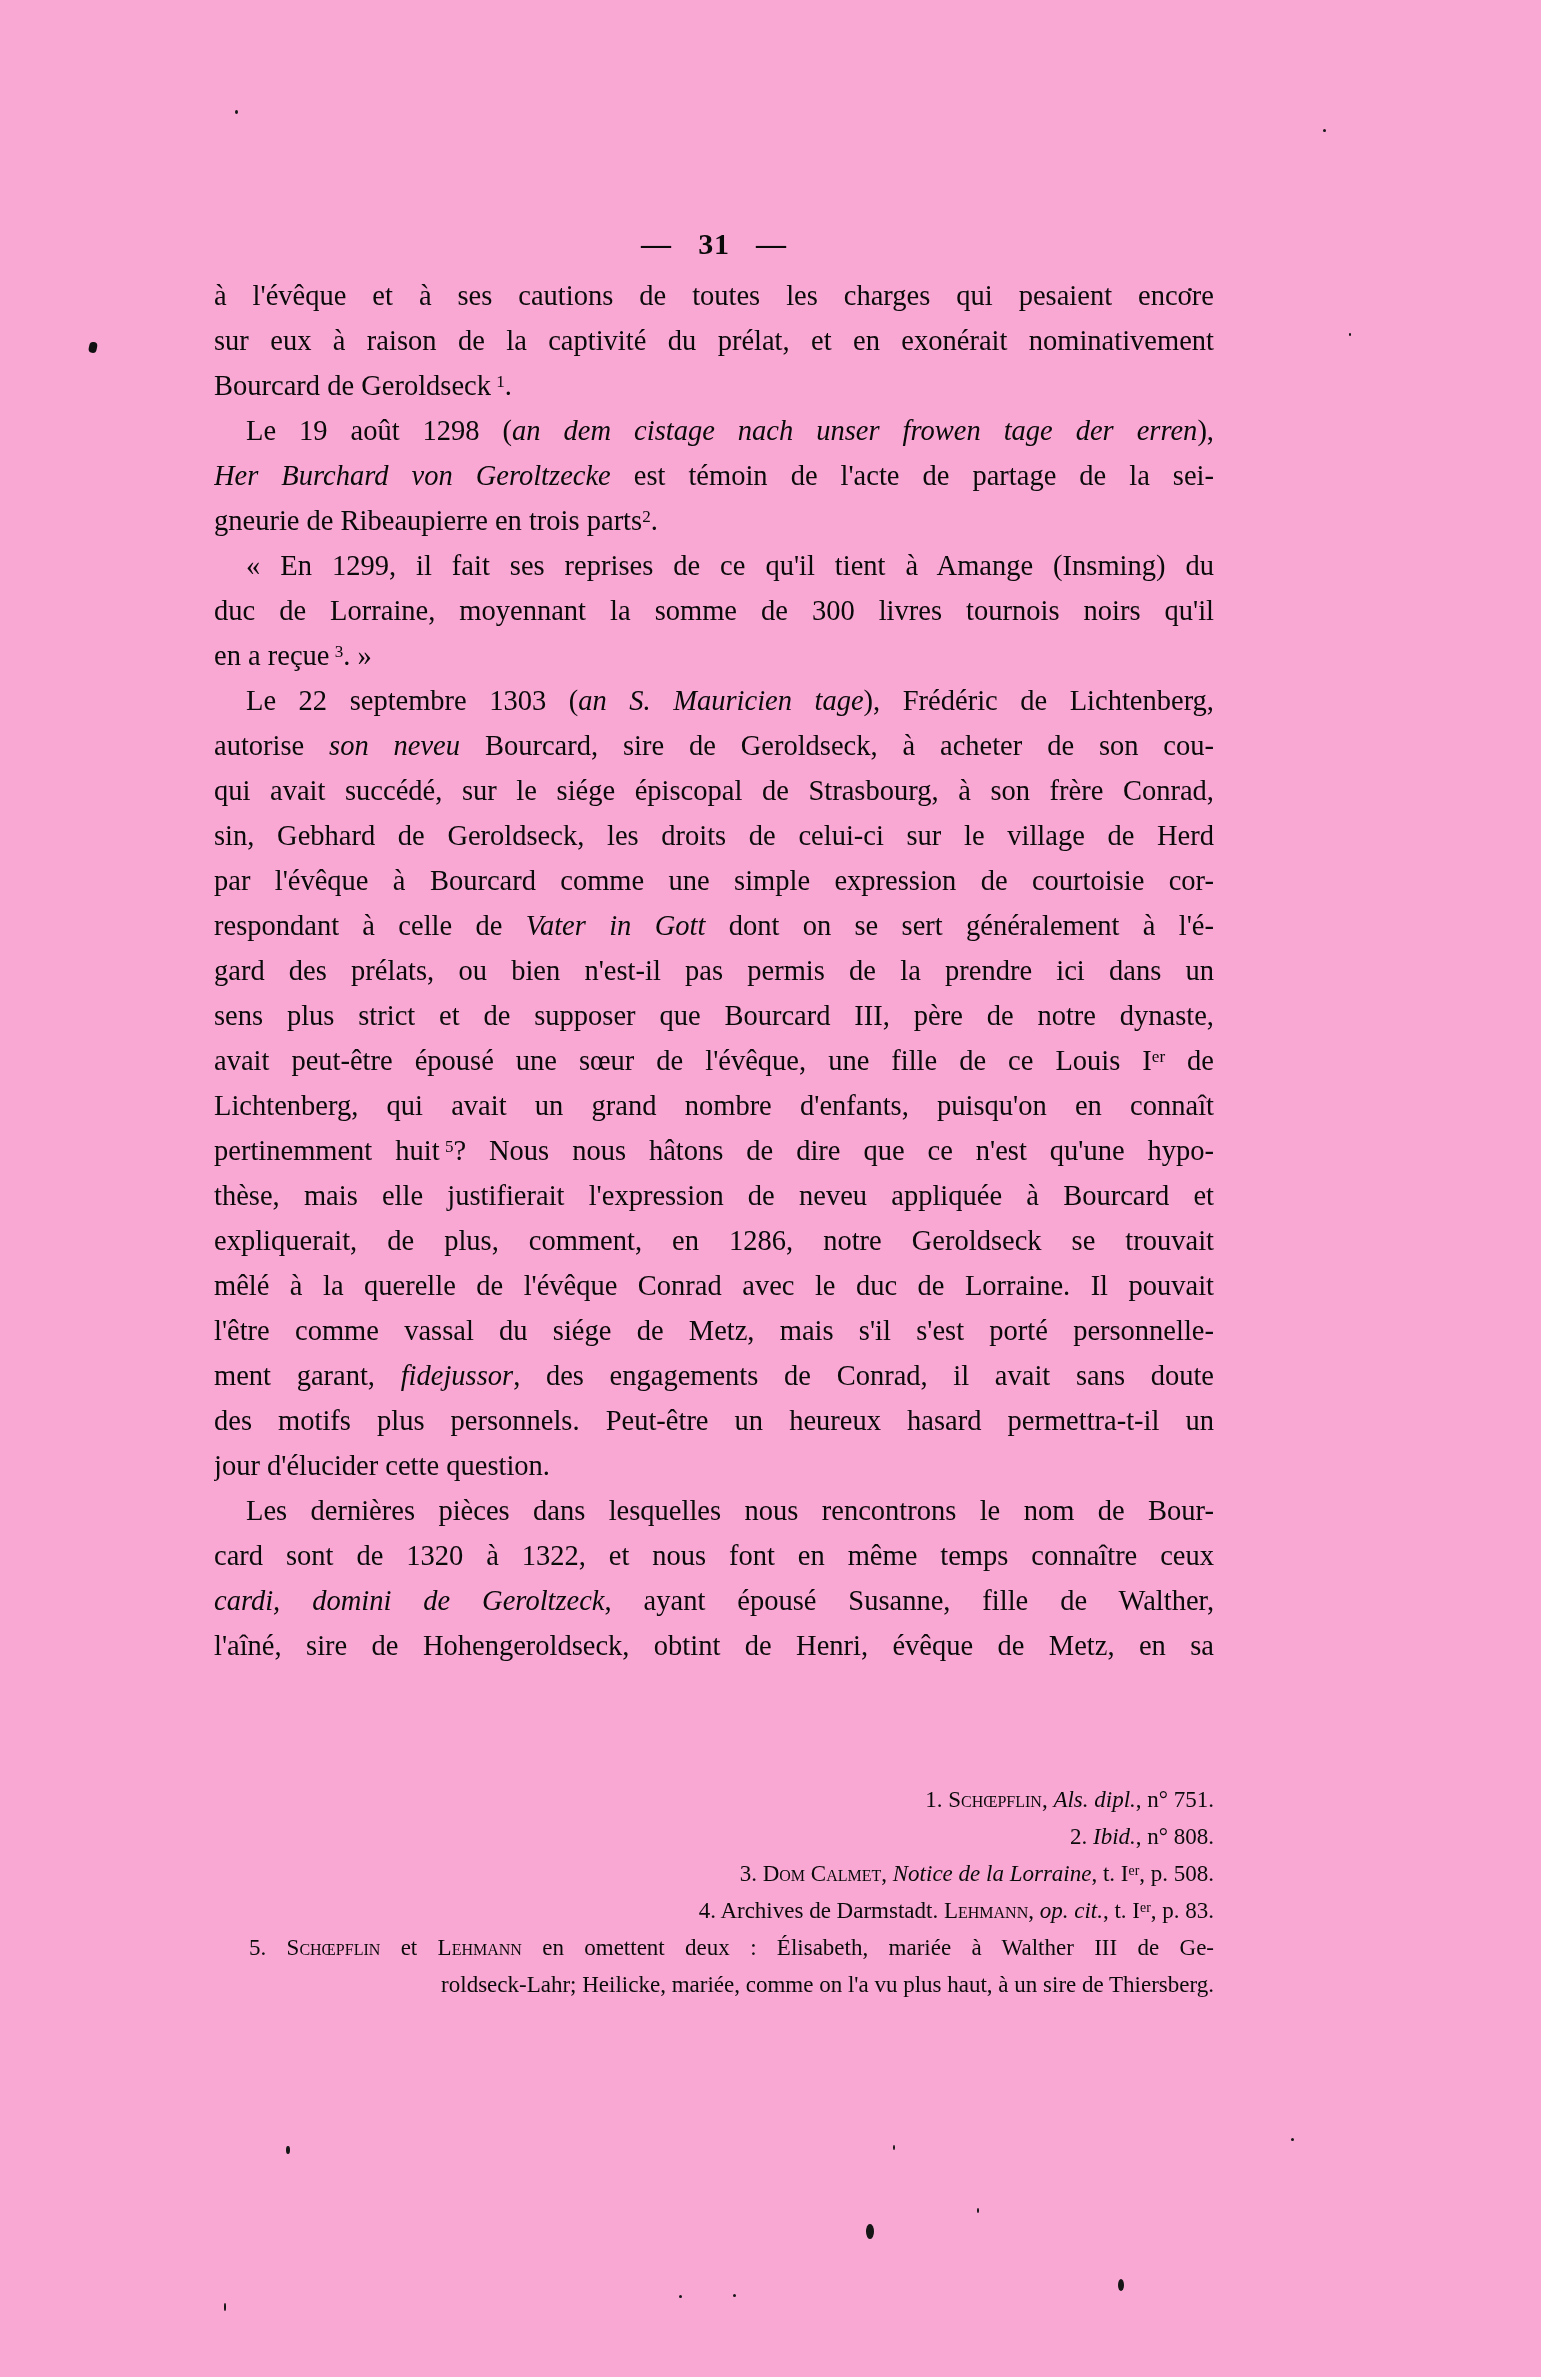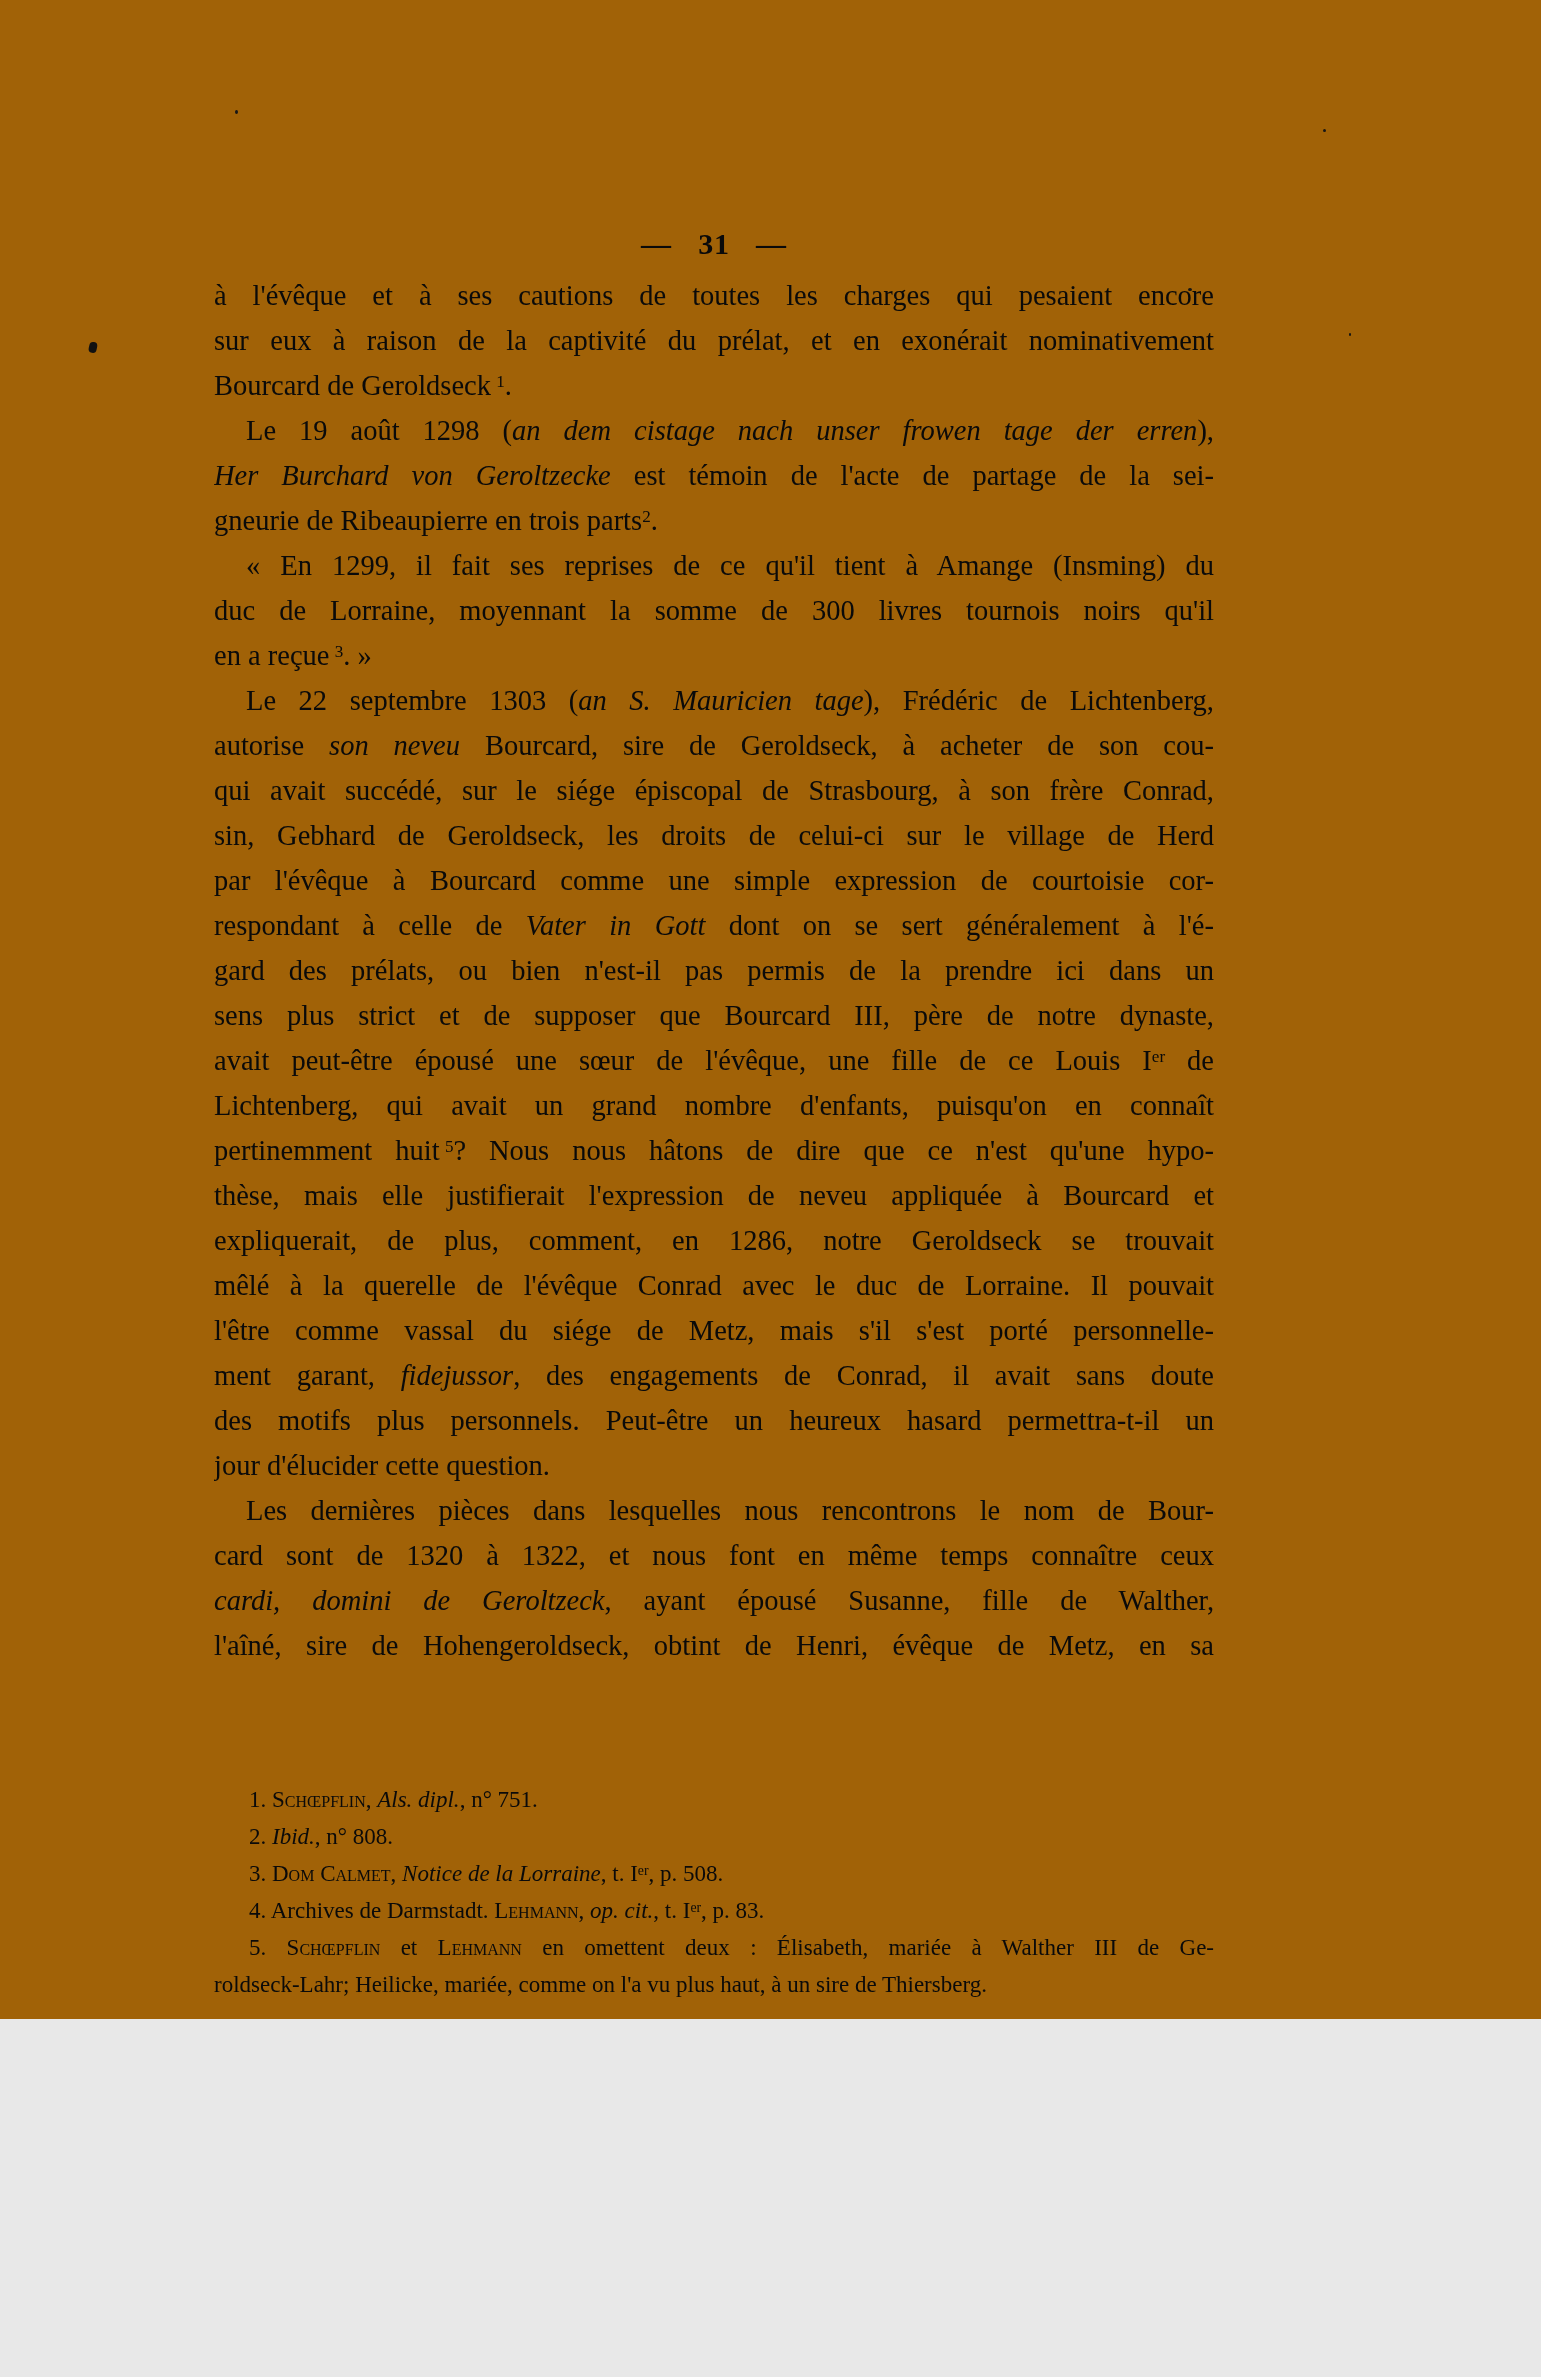--- a/index.html
+++ b/index.html
@@ -1,19 +1,19 @@
 <!DOCTYPE html>
 <html style="font-size:12px"><head>
 <meta charset="utf-8">
 <style>
   html,body{margin:0;padding:0;background:#e8e8e8;}
   #page{
     position:relative;
-    width:1542px;height:2019px;
-    background:#a16207;
+    width:1542px;height:2377px;
+    background:#f9a8d4;
     overflow:hidden;
     font-family:"Liberation Serif","DejaVu Serif",serif;
     color:#0a0a0a;
   }
   .page-num{
     position:absolute;
     left:214px;top:227px;width:1000px;
     text-align:center;
     font-size:30px;font-weight:bold;
     word-spacing:18px;
@@ -21,21 +21,21 @@
   }
   .textcol{position:absolute;left:214px;width:1000px;}
   .body-block{top:273px;}
   .fn-block{top:1781px;}
   .line{
     position:relative;
     white-space:normal;
     overflow:hidden;
   }
   .body-block .line{font-size:28.5px;line-height:45px;height:45px;}
-  .fn-block .line{font-size:23px;line-height:37px;height:37px;}
+  .fn-block .line{font-size:23px;line-height:37px;height:37px;text-align:right;}
   .line.j{text-align:justify;text-align-last:justify;}
   .body-block .line.ind{text-indent:32px;}
   .fn-block .line.ind{text-indent:35px;}
   .it{font-style:italic;margin-top:27px;}
   .sc{font-variant:small-caps;}
   .sup{font-size:60%;line-height:0;position:relative;top:-0.45em;}
   .sp{margin-left:5.3px;}
   .speck{position:absolute;background:#161616;border-radius:50%;}
   .margin-dot{
     position:absolute;left:89px;top:342px;

